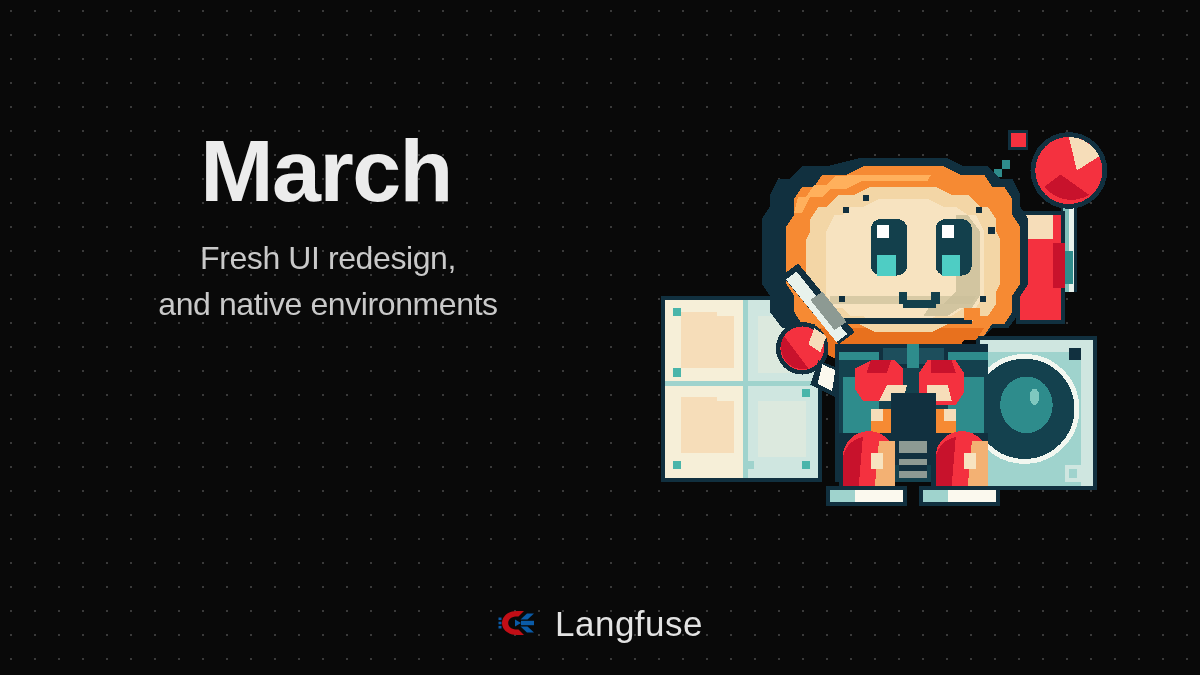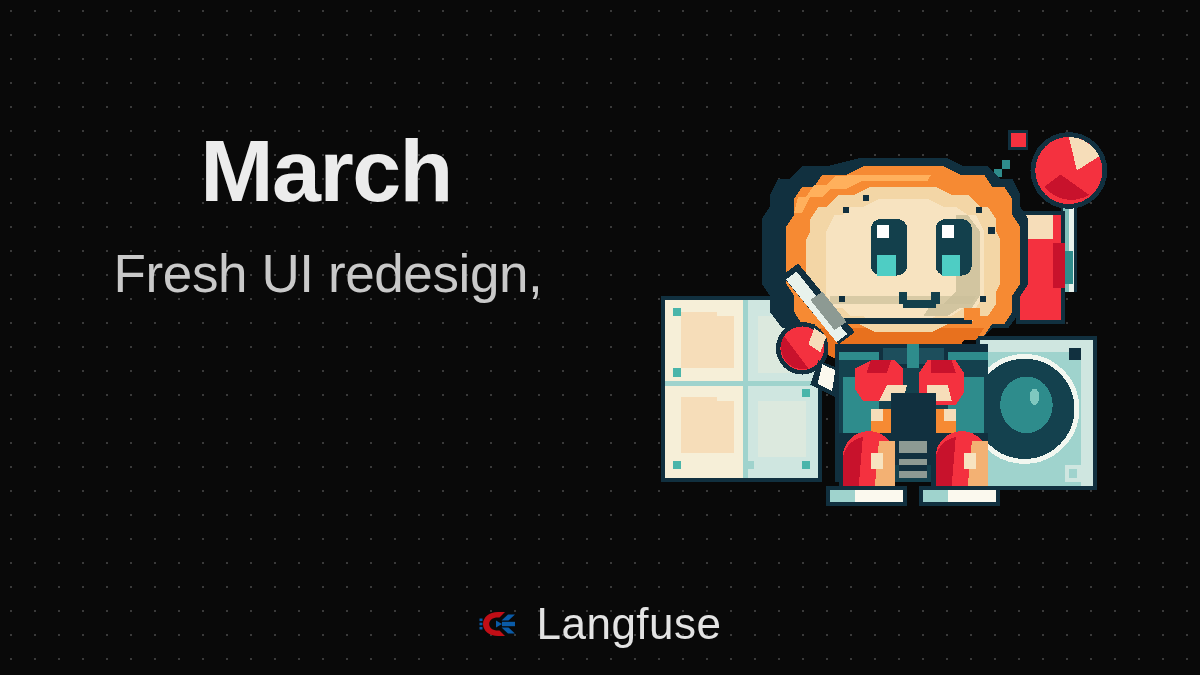--- a/index.html
+++ b/index.html
@@ -39,21 +39,21 @@
     letter-spacing: -1.5px;
     margin: 0;
     padding: 0;
   }
   .headline .hl-line { display: block; }
 
   .subhead {
     margin: 22px 0 0 4px;
     color: #c9c9c9;
     font-weight: normal;
-    font-size: 53px;
+    font-size: 32px;
     line-height: 1.42;
     letter-spacing: -0.4px;
   }
   .subhead .sub-line { display: block; }
 
   
   .logo-row {
     position: absolute;
     left: 0;
     top: 602px;
@@ -63,21 +63,21 @@
     justify-content: center;
     gap: 16px;
   }
   .logo-mark {
     width: 42px;
     height: 42px;
     display: block;
   }
   .logo-word {
     color: #e3e3e3;
-    font-size: 44px;
+    font-size: 35px;
     letter-spacing: 0.5px;
     line-height: 1;
   }
 
   
   .art {
     position: absolute;
     left: 640px;
     top: 118px;
     width: 486px;
@@ -91,20 +91,21 @@
 <div id="canvas">
 
   <div class="text-col">
 
     <h1 class="headline">
       <span class="hl-line">March</span>
     </h1>
 
     <p class="subhead">
       <span class="sub-line">Fresh UI redesign,</span>
+      <span class="sub-line">and native environments</span>
     </p>
   </div>
 
   <div class="logo-row">
     <span class="logo-mark">
       <svg viewBox="0 0 42 42" xmlns="http://www.w3.org/2000/svg" aria-hidden="true">
 
         <path d="M20 9 C11 9 5 14.5 5 21 C5 27.5 11 33 20 33 L20 27.5
                  C14.6 27.5 11.2 24.8 11.2 21 C11.2 17.2 14.6 14.5 20 14.5 Z" fill="#c10e16"></path>
         <path d="M20 9 L27 9 L21.5 14.5 L20 14.5 Z" fill="#c10e16"></path>

